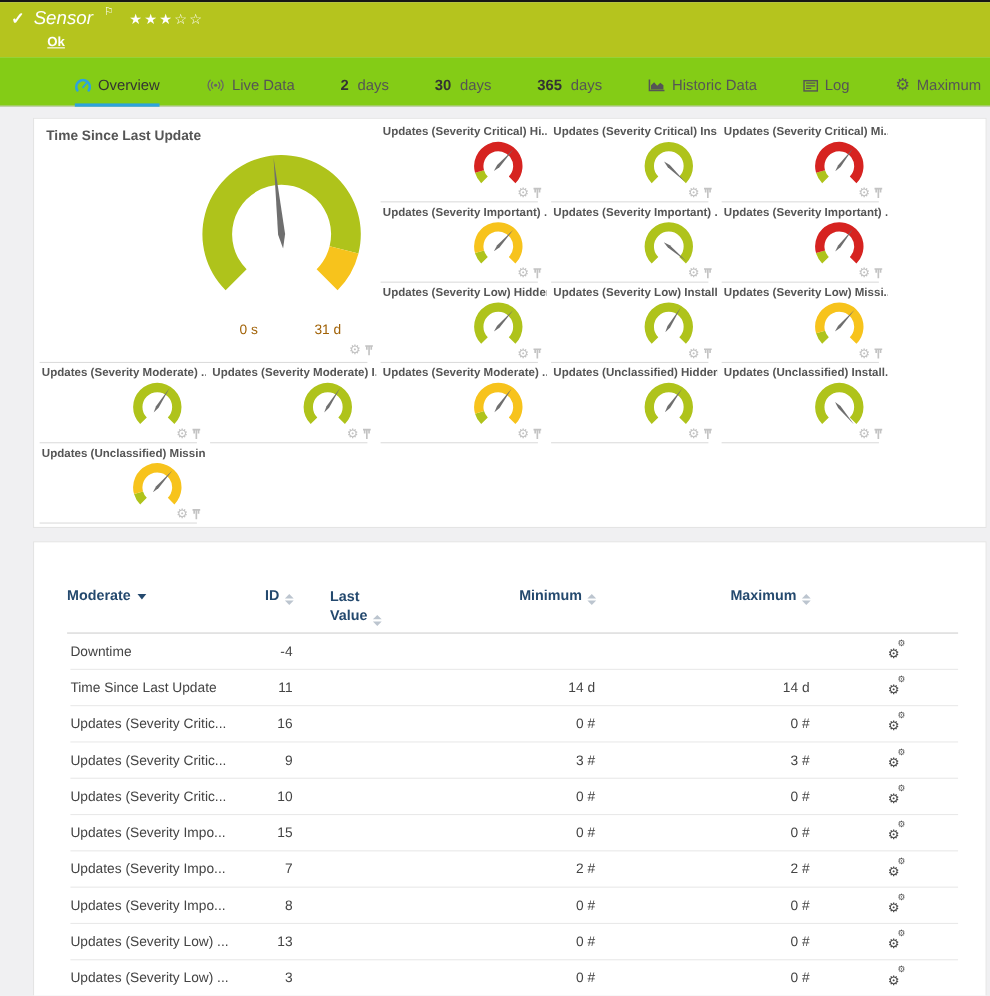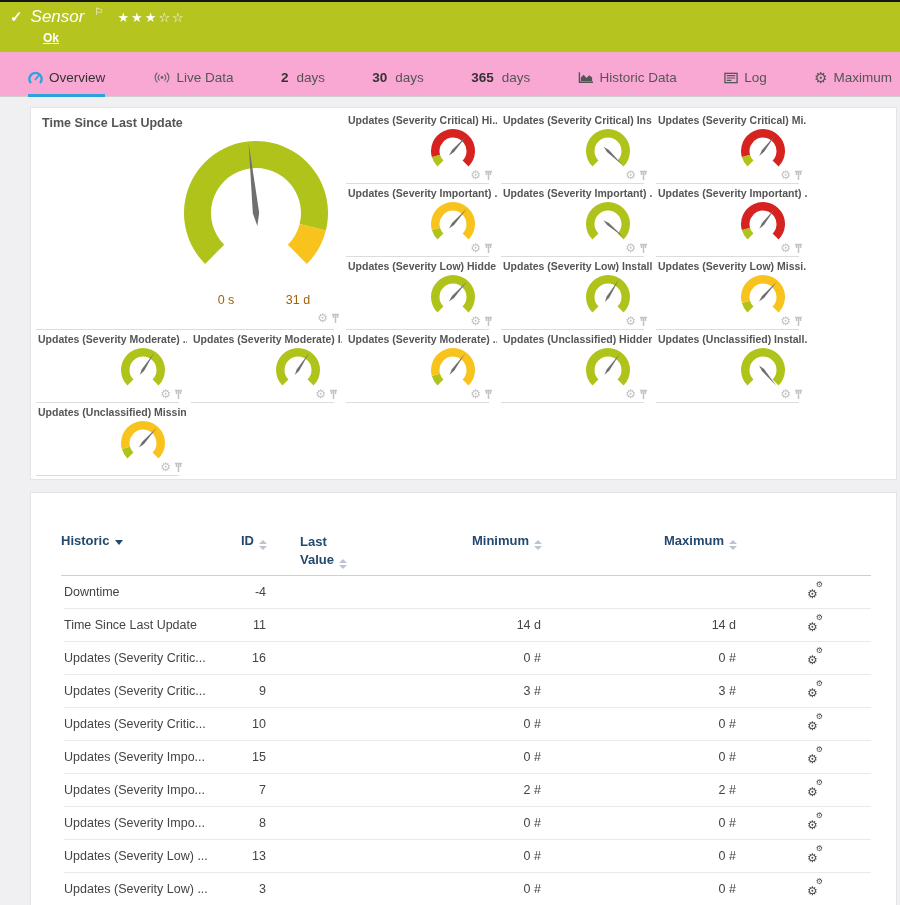--- a/index.html
+++ b/index.html
@@ -12,22 +12,22 @@
   .topline { height:2px; background:#161616; }
   .greenbar { height:50px; background:#b5c41e; color:#fff; padding:5px 12px 0 10px; }
   .gb-line1 { display:flex; align-items:center; }
   .check { font-size:15px; font-weight:bold; margin-right:8px; }
   .kind { font-style:italic; font-size:17px; margin-right:7px; }
   .gtitle { font-size:17px; font-weight:bold; letter-spacing:.2px; }
   .flag { font-size:10px; position:relative; top:-6px; margin-left:3px; }
   .stars { font-size:13px; letter-spacing:2px; margin-left:14px; cursor:pointer; }
   .okstatus { font-size:12px; font-weight:bold; margin:4px 0 0 33px;text-decoration:underline; }
   
-  .tabstrip { background:#f9a8d4; height:45px; display:flex; align-items:flex-end;
-    justify-content:space-between; padding:0 8px 0 28px; border-bottom:1px solid #cfcfcf; }
+  .tabstrip { background:#84cc16; height:45px; display:flex; align-items:flex-end;
+    justify-content:space-between; padding:0 8px 0 68px; border-bottom:1px solid #cfcfcf; }
   .tab { display:flex; align-items:center; gap:6px; font-size:13.5px; color:#555;
     padding-bottom:9px; border-bottom:3px solid transparent; margin-bottom:-1px;
     cursor:pointer; white-space:nowrap; }
   .tab.active { border-bottom-color:#2da3dc; color:#333; }
   .tab .num { font-weight:bold; color:#333; }
   .tab .unit { color:#555; margin-left:2px; }
   .tab svg { display:block; }
   .gearglyph { font-size:15px; color:#555; line-height:1; }
   
   .content { padding:10px 3px 0 30px; }
@@ -376,21 +376,21 @@
               <path d="M1 1.5 H8 M4.5 1.5 V10 M2.5 1.5 V5 M6.5 1.5 V5" stroke="currentColor" stroke-width="1.5" fill="none"></path>
             </svg>
           </div>
       </div>
     </div>
   </div>
 
   <div class="panel panel2">
     <div class="tgrid thead">
       <div class="th th-channel">
-        <span>Historic</span><span class="caret"></span>
+        <span>Moderate</span><span class="caret"></span>
       </div>
       <div class="th th-id">
         <span>ID</span><span class="sorts">
             <i class="up"></i>
             <i class="down"></i>
           </span>
       </div>
       <div class="th th-last">
         <span>Last Value</span><span class="sorts">
             <i class="up"></i>

